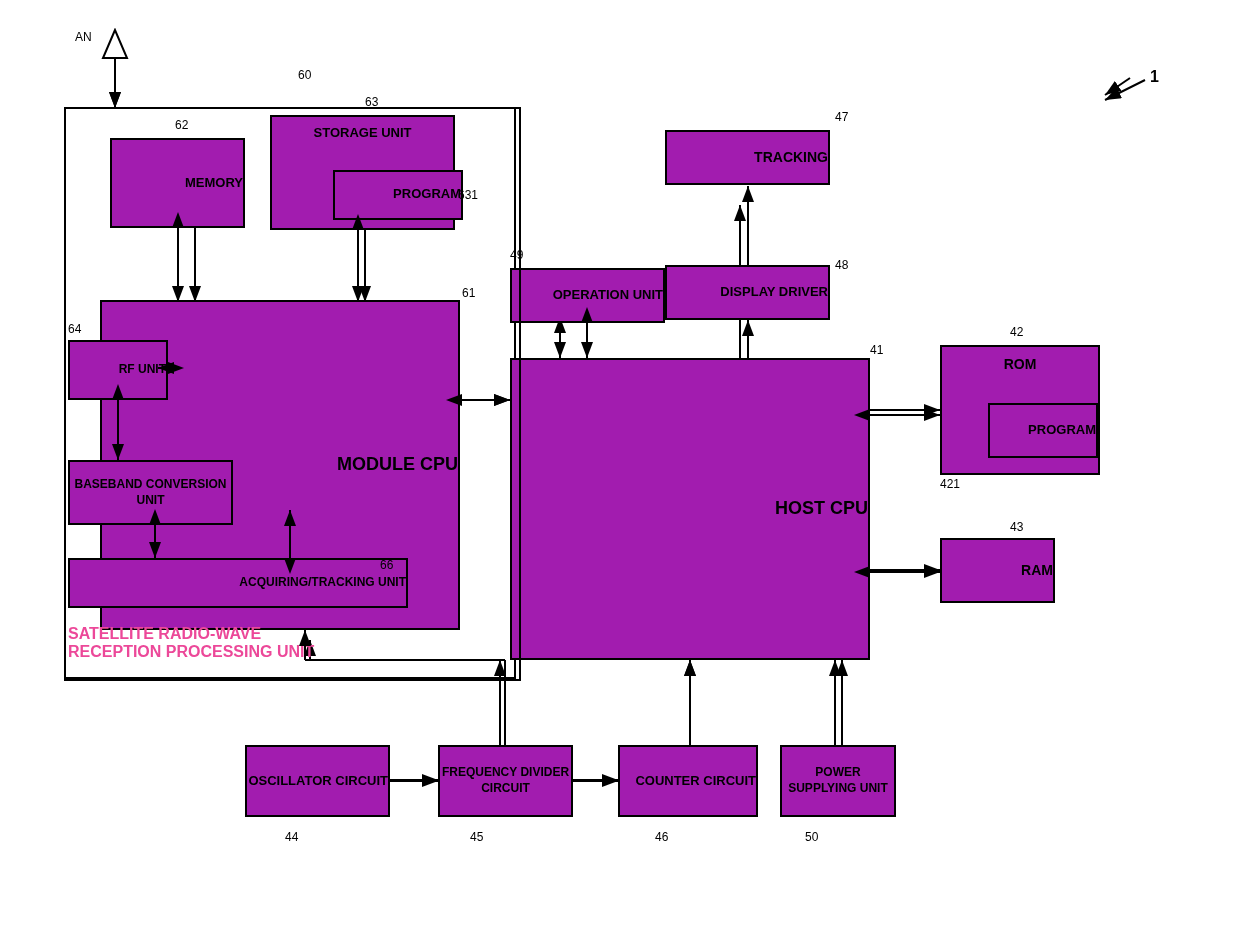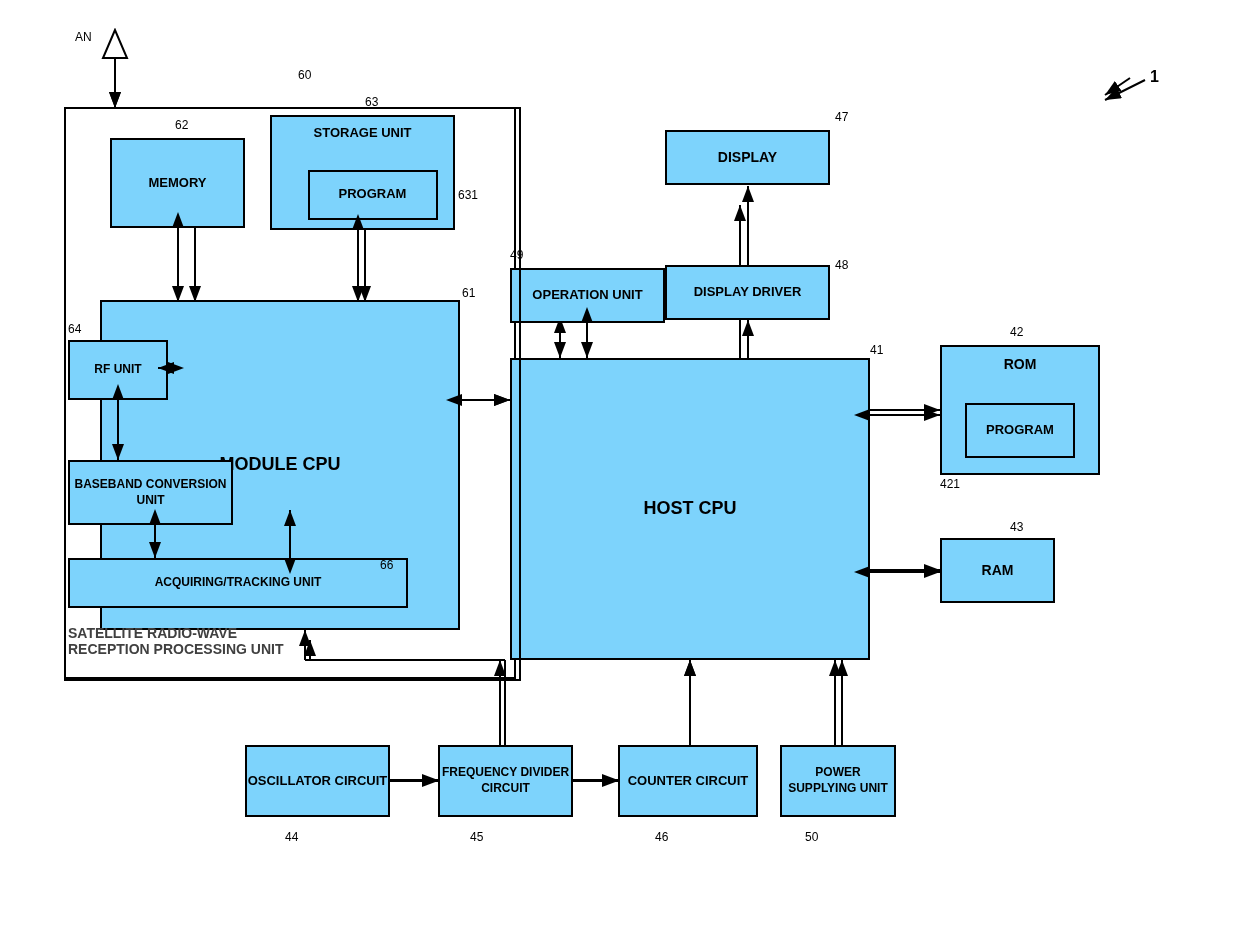--- a/index.html
+++ b/index.html
@@ -13,24 +13,24 @@
     }
     .diagram {
       position: absolute;
       top: 0; left: 0;
       width: 1240px;
       height: 930px;
     }
     .box {
       position: absolute;
       border: 2px solid #000;
-      background: #7dd3fc;
+      background: #a21caf;
       display: flex;
       align-items: center;
-      justify-content: center;
+      justify-content: flex-end;
       text-align: center;
       font-size: 13px;
       font-weight: bold;
       line-height: 1.3;
     }
     .ref-num {
       position: absolute;
       font-size: 12px;
       color: #000;
     }
@@ -158,21 +158,21 @@
     <span>BASEBAND
 CONVERSION UNIT</span>
   </div>
   <span class="ref-num" style="left:68px; top:566px;">65</span>
 
   <div class="box" style="left:68px; top:558px; width:340px; height:50px; font-size:12px;">
     <span>ACQUIRING/TRACKING UNIT</span>
   </div>
   <span class="ref-num" style="left:380px; top:558px;">66</span>
 
-  <div style="position:absolute; left:68px; top:625px; font-size:14px; font-weight:bold; color:#404040;">
+  <div style="position:absolute; left:68px; top:625px; font-size:16px; font-weight:bold; color:#ec4899;">
     <span style="white-space: pre-line;">SATELLITE RADIO-WAVE
 RECEPTION PROCESSING UNIT</span>
   </div>
 
   <div class="box" style="left:510px; top:358px; width:360px; height:302px; font-size:18px; font-weight:bold;">
     <span>HOST CPU</span>
   </div>
   <span class="ref-num" style="left:870px; top:343px;">41</span>
 
   <div class="box" style="left:940px; top:345px; width:160px; height:130px; font-size:14px;">
@@ -183,21 +183,21 @@
   </div>
   <span class="ref-num" style="left:1010px; top:325px;">42</span>
   <span class="ref-num" style="left:940px; top:477px;">421</span>
 
   <div class="box" style="left:940px; top:538px; width:115px; height:65px; font-size:14px;">
     <span>RAM</span>
   </div>
   <span class="ref-num" style="left:1010px; top:520px;">43</span>
 
   <div class="box" style="left:665px; top:130px; width:165px; height:55px; font-size:14px;">
-    <span>DISPLAY</span>
+    <span>TRACKING</span>
   </div>
   <span class="ref-num" style="left:835px; top:110px;">47</span>
 
   <div class="box" style="left:665px; top:265px; width:165px; height:55px; font-size:13px;">
     <span>DISPLAY DRIVER</span>
   </div>
   <span class="ref-num" style="left:835px; top:258px;">48</span>
 
   <div class="box" style="left:510px; top:268px; width:155px; height:55px; font-size:13px;">
     <span>OPERATION UNIT</span>

